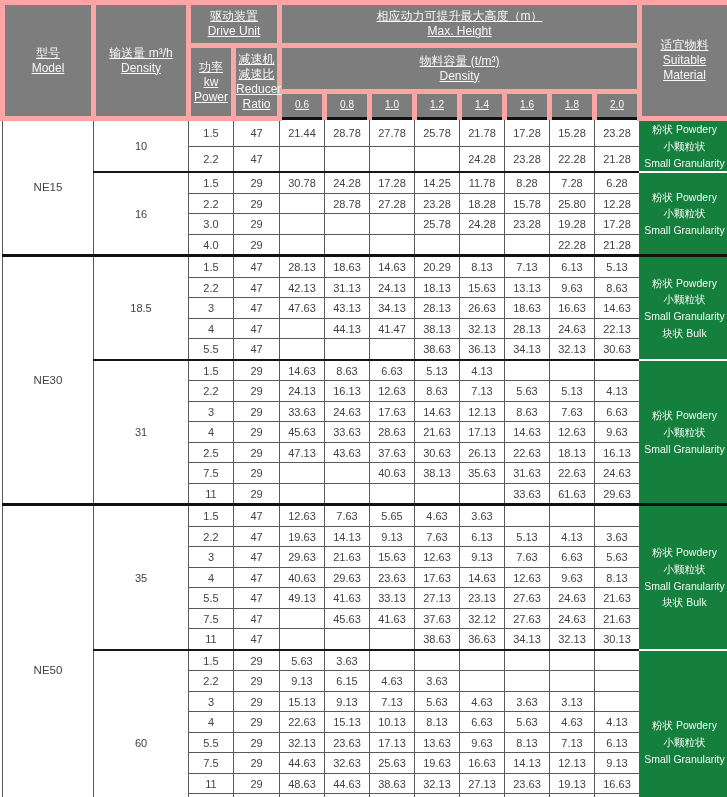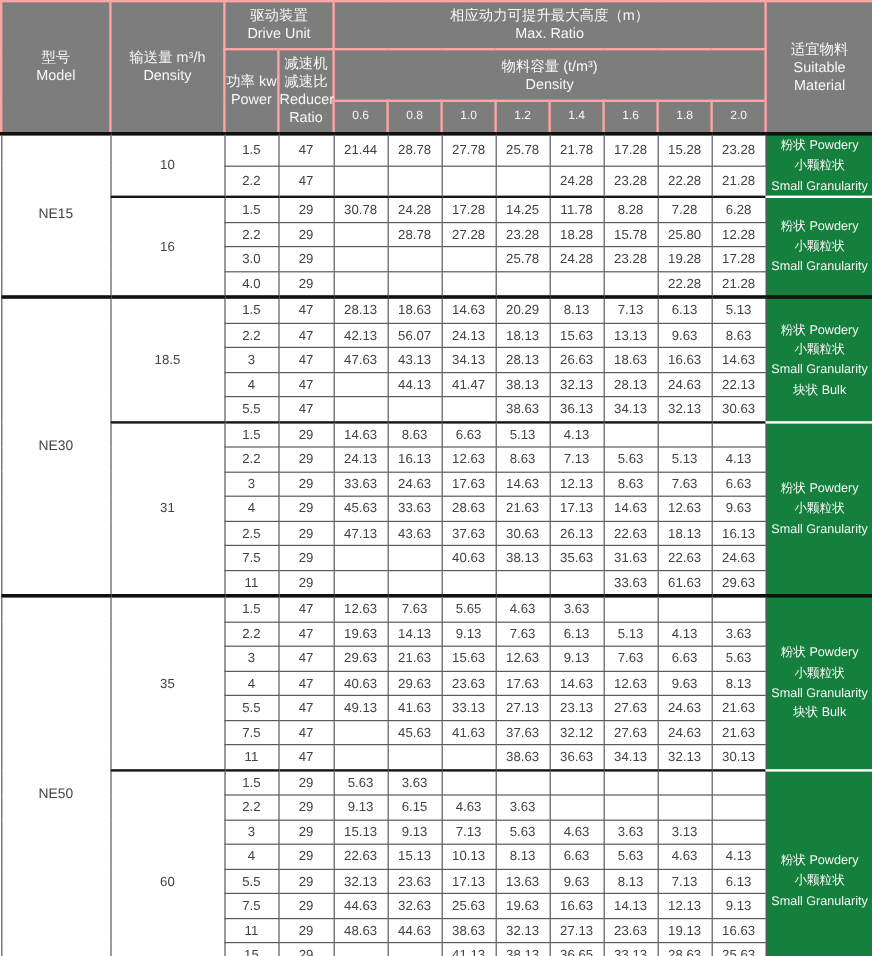--- a/index.html
+++ b/index.html
@@ -1,22 +1,22 @@
 <!DOCTYPE html>
 <html><head>
 <meta charset="utf-8">
 <style>
   html,body{margin:0;padding:0;background:#fff;}
   .page{width:727px;height:797px;box-sizing:border-box;font-family:"Liberation Sans","DejaVu Sans",sans-serif;}
   table{border-collapse:collapse;width:727px;table-layout:fixed;}
   table{border-top:2px solid #161616;border-bottom:3px solid #161616;border-left:1px solid #3a3a3a;border-right:1px solid #3a3a3a;}
 
   
-  thead th{background:#7d7d7d;color:#f7f7f7;font-weight:normal;border:2px solid #fca5a5;
-           font-size:12px;line-height:1.25;padding:4px 0;text-align:center;vertical-align:middle;}
+  thead th{background:#7d7d7d;color:#f7f7f7;font-weight:normal;border:5px solid #fca5a5;
+           font-size:12px;line-height:1.25;padding:4px 0;text-align:center;vertical-align:middle;text-decoration:underline;}
   tr.h1{height:30px;} tr.h2{height:34px;} tr.h3{height:25px;}
   tr.h3 th{border-bottom:2px solid #161616;font-size:10px;}
 
   
   tbody td{background:#fff;color:#424242;border:1px solid #5a5a5a;font-size:11px;
            text-align:center;vertical-align:middle;height:19.5px;padding:0;line-height:1.1;}
   td.model{font-size:11.5px;margin-left:32px;}
   td.cap{font-size:11px;}
 
   
@@ -59,21 +59,21 @@
         <th rowspan="3">
           <div>输送量 m³/h</div>
           <div>Density</div>
         </th>
         <th colspan="2">
           <div>驱动装置</div>
           <div>Drive Unit</div>
         </th>
         <th colspan="8">
           <div>相应动力可提升最大高度（m）</div>
-          <div>Max. Ratio</div>
+          <div>Max. Height</div>
         </th>
         <th rowspan="3">
           <div>适宜物料</div>
           <div>Suitable</div>
           <div>Material</div>
         </th>
       </tr>
       <tr class="h2">
         <th rowspan="2">
           <div>功率 kw</div>
@@ -204,21 +204,21 @@
             <div>粉状 Powdery</div>
             <div>小颗粒状</div>
             <div>Small Granularity</div>
             <div>块状 Bulk</div>
           </td>
         </tr>
         <tr>
           <td>2.2</td>
           <td>47</td>
           <td>42.13</td>
-          <td>56.07</td>
+          <td>31.13</td>
           <td>24.13</td>
           <td>18.13</td>
           <td>15.63</td>
           <td>13.13</td>
           <td>9.63</td>
           <td>8.63</td>
         </tr>
         <tr>
           <td>3</td>
           <td>47</td>

